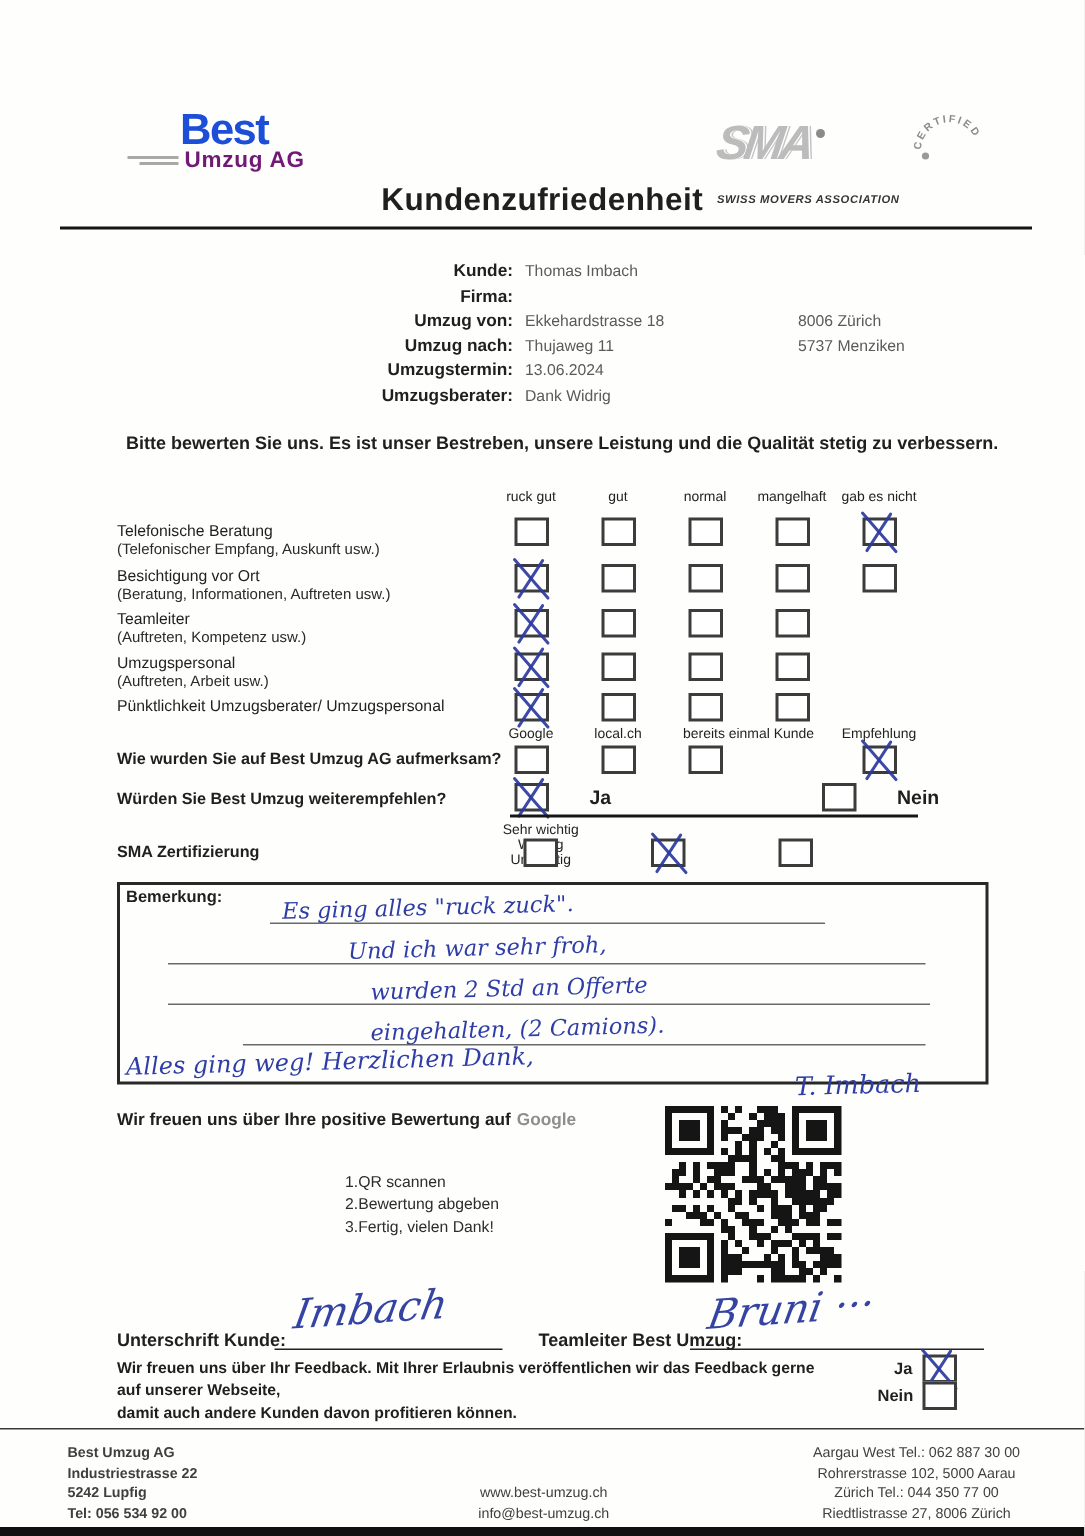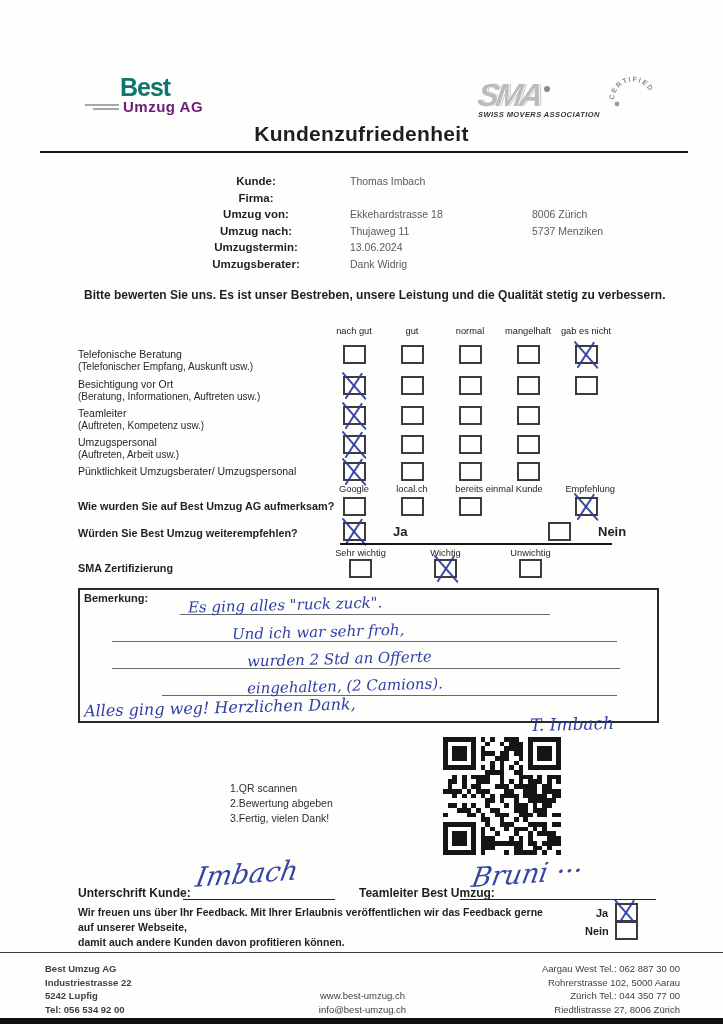--- a/index.html
+++ b/index.html
@@ -1,34 +1,34 @@
 <!DOCTYPE html>
 <html><head>
 <meta charset="utf-8">
 <style>
   html,body{margin:0;padding:0;background:#e8e8e8;}
   .page{position:relative;width:723px;height:1024px;margin:0 auto;background:#fefefd;
         font-family:"Liberation Sans",sans-serif;color:#1f1f1f;overflow:hidden;}
   .abs{position:absolute;}
 
   
-  .best-word{font-size:25px;font-weight:bold;color:#0f766e;letter-spacing:-1px;line-height:22px;}
+  .best-word{font-size:29px;font-weight:bold;color:#1d4ed8;letter-spacing:-1px;line-height:22px;}
   .best-row{display:flex;align-items:center;}
   .speed i{display:block;height:2px;background:#a8a8a8;margin:2px 0;}
   .best-sub{font-size:15px;font-weight:bold;color:#701a75;margin-left:4px;letter-spacing:0.5px;}
   .sma-acronym{font-size:32px;font-weight:bold;font-style:italic;color:#bcbcbc;
         letter-spacing:-3px;line-height:26px;transform:skewX(-8deg);
         text-shadow:1px 0 #fff,2px 0 #c4c4c4;}
-  .sma-sub{font-size:7.5px;font-weight:bold;font-style:italic;color:#353535;letter-spacing:0.4px;margin-top:2px;}
+  .sma-sub{font-size:7.5px;font-weight:bold;font-style:italic;color:#353535;letter-spacing:0.4px;margin-top:20px;}
   .page-title{width:723px;text-align:center;font-size:21px;font-weight:bold;letter-spacing:0.3px;}
   .title-rule{width:648px;height:2px;background:#151515;}
 
   
   .frow{display:flex;line-height:16.5px;}
-  .flabel{width:172px;text-align:center;font-weight:bold;font-size:11.5px;}
+  .flabel{width:172px;text-align:right;font-weight:bold;font-size:11.5px;}
   .fval{margin-left:8px;width:182px;color:#5a5a5a;font-size:10.5px;}
   .fextra{color:#5a5a5a;font-size:10.5px;}
 
   .intro{font-size:12px;font-weight:bold;}
 
   
   .hdrrow{display:flex;font-size:9.3px;color:#222;}
   .hdr{width:58px;text-align:center;}
   .slotrow{display:flex;}
   .slot{width:58px;display:flex;justify-content:center;}
@@ -131,21 +131,21 @@
     <div class="frow">
       <span class="flabel">Umzugsberater:</span>
       <span class="fval">Dank Widrig</span>
       <span class="fextra"></span>
     </div>
   </div>
 
   <div class="abs intro" style="left:84px;top:288px;">Bitte bewerten Sie uns. Es ist unser Bestreben, unsere Leistung und die Qualität stetig zu verbessern.</div>
 
   <div class="abs hdrrow" style="left:325px;top:326px;">
-    <span class="hdr">nach gut</span>
+    <span class="hdr">ruck gut</span>
     <span class="hdr">gut</span>
     <span class="hdr">normal</span>
     <span class="hdr">mangelhaft</span>
     <span class="hdr">gab es nicht</span>
   </div>
 
   <div class="abs" style="left:78px;top:347px;width:250px;">
     <div class="rlabel">Telefonische Beratung</div>
     <div class="rsub">(Telefonischer Empfang, Auskunft usw.)</div>
   </div>
@@ -239,21 +239,21 @@
       </span>
       <span class="slot" style="width: 58px;">
         <span class="cb"></span>
       </span>
     </div>
 
   <div class="abs" style="left:325px;top:484px;display:flex;font-size:9.3px;">
     <span style="width:58px;text-align:center;">Google</span>
     <span style="width:58px;text-align:center;">local.ch</span>
     <span style="width:116px;text-align:center;">bereits einmal Kunde</span>
-    <span style="width:58px;text-align:right;">Empfehlung</span>
+    <span style="width:58px;text-align:center;">Empfehlung</span>
   </div>
   <div class="abs q" style="left:78px;top:500px;">Wie wurden Sie auf Best Umzug AG aufmerksam?</div>
   <div class="abs slotrow" style="left:325px;top:497px;">
       <span class="slot" style="width: 58px;">
         <span class="cb"></span>
       </span>
       <span class="slot" style="width: 58px;">
         <span class="cb"></span>
       </span>
       <span class="slot" style="width: 58px;">
@@ -275,21 +275,21 @@
     <span class="yn" style="width:137px;padding-left:10px;">Ja</span>
     <span class="slotrow">
         <span class="slot" style="width: 58px;">
           <span class="cb"></span>
         </span>
       </span>
     <span class="yn" style="padding-left:10px;">Nein</span>
   </div>
   <div class="abs" style="left:340px;top:543px;width:272px;border-top:2px solid #161616;"></div>
 
-  <div class="abs" style="left:318px;top:548px;display:flex;font-size:9.3px;">
+  <div class="abs" style="left:318px;top:548px;display:flex;font-size:9.3px;flex-direction:column;">
     <span style="width:85px;text-align:center;">Sehr wichtig</span>
     <span style="width:85px;text-align:center;">Wichtig</span>
     <span style="width:85px;text-align:center;">Unwichtig</span>
   </div>
   <div class="abs q" style="left:78px;top:562px;">SMA Zertifizierung</div>
   <div class="abs slotrow" style="left:318px;top:559px;">
       <span class="slot" style="width: 85px;">
         <span class="cb"></span>
       </span>
       <span class="slot" style="width: 85px;">
@@ -315,20 +315,23 @@
       <span class="hand" style="margin-left:85px;">eingehalten, (2 Camions).</span>
     </div>
     <div style="position:absolute;left:4px;top:108px;">
       <span class="hand" style="font-size:16px;">Alles ging weg!  Herzlichen Dank,</span>
     </div>
     <div style="position:absolute;left:450px;top:124px;">
       <span class="hand" style="font-size:17px;">T. Imbach</span>
     </div>
   </div>
 
+  <div class="abs gtext" style="left:78px;top:741px;">
+    <span>Wir freuen uns über Ihre positive Bewertung auf</span><span class="gbrand">Google</span>
+  </div>
   <div class="abs steps" style="left:230px;top:781px;">
     <div>1.QR scannen</div>
     <div>2.Bewertung abgeben</div>
     <div>3.Fertig, vielen Dank!</div>
   </div>
   <svg id="qr" class="abs" style="left:443px;top:737px;" width="118" height="118" viewBox="0 0 25 25" shape-rendering="crispEdges">
       <rect x="0" y="0" width="1" height="1" fill="#151515"></rect>
       <rect x="1" y="0" width="1" height="1" fill="#151515"></rect>
       <rect x="2" y="0" width="1" height="1" fill="#151515"></rect>
       <rect x="3" y="0" width="1" height="1" fill="#151515"></rect>
@@ -701,21 +704,21 @@
   <div class="abs footer-col" style="left:45px;top:962px;font-weight:bold;">
     <div>Best Umzug AG</div>
     <div>Industriestrasse 22</div>
     <div>5242 Lupfig</div>
     <div>Tel: 056 534 92 00</div>
   </div>
   <div class="abs footer-col" style="left:285px;top:989px;width:155px;text-align:center;">
     <div>www.best-umzug.ch</div>
     <div>info@best-umzug.ch</div>
   </div>
-  <div class="abs footer-col" style="right:43px;top:962px;text-align:right;">
+  <div class="abs footer-col" style="right:43px;top:962px;text-align:center;">
     <div>Aargau West Tel.: 062 887 30 00</div>
     <div>Rohrerstrasse 102, 5000 Aarau</div>
     <div>Zürich Tel.: 044 350 77 00</div>
     <div>Riedtlistrasse 27, 8006 Zürich</div>
   </div>
 
   <div class="abs bottom-bar" style="left:0;top:1018px;"></div>
 </div>
 
 </body></html>

